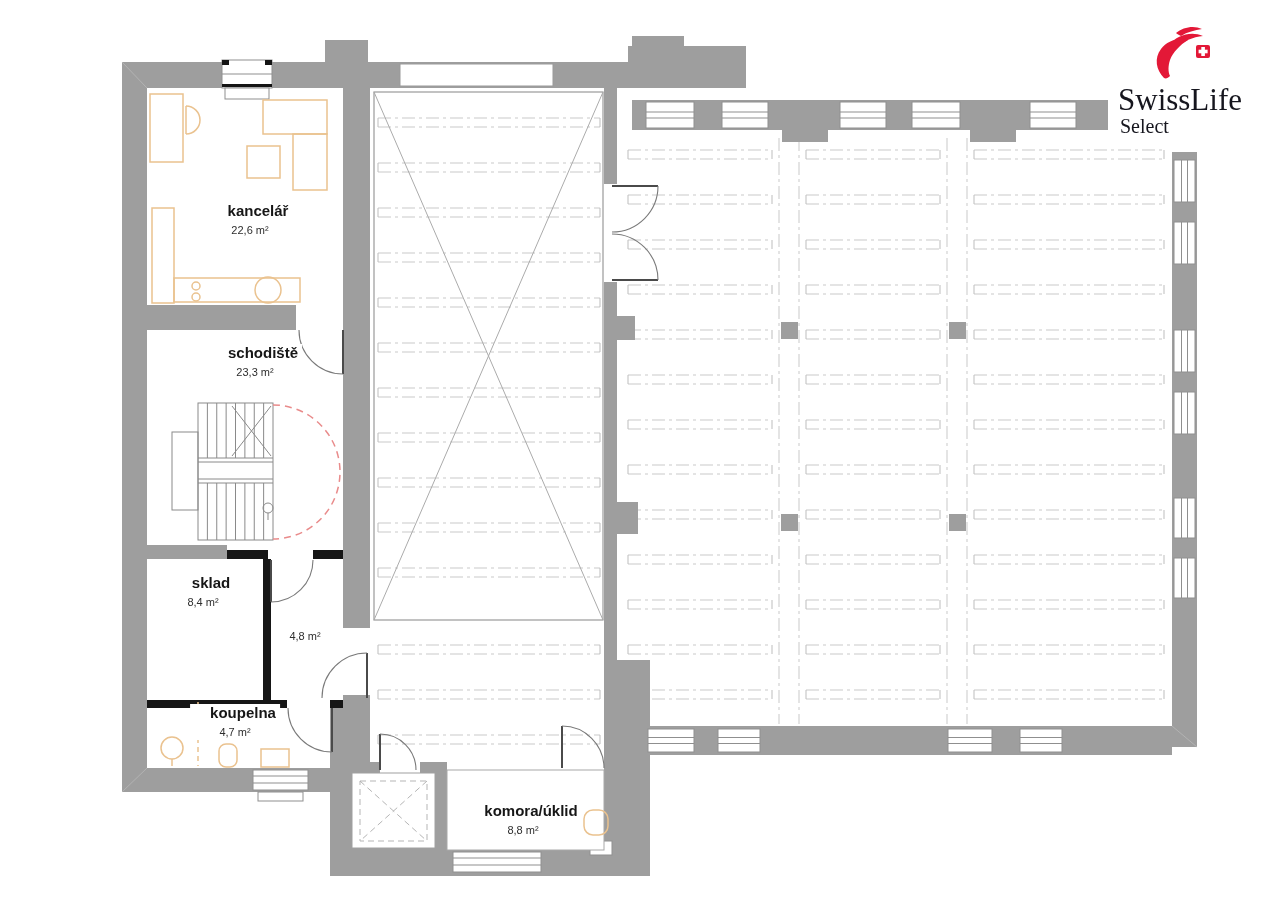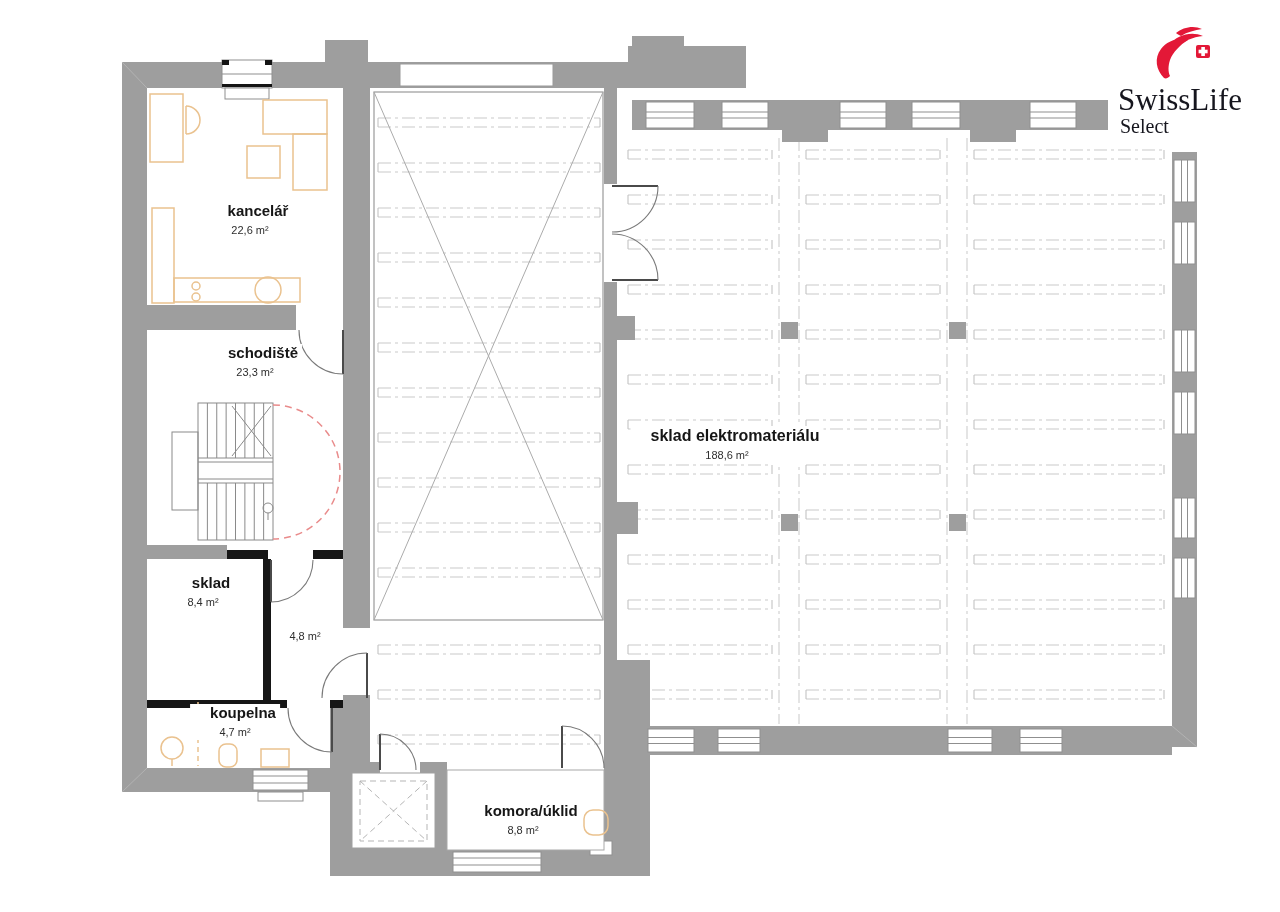--- a/index.html
+++ b/index.html
@@ -482,24 +482,20 @@
     <div class="ar">4,8 m²</div>
   </div>
   <div class="room-label" id="lbl-koupelna" style="left:235px;top:704px">
     <div class="nm">koupelna</div>
     <div class="ar">4,7 m²</div>
   </div>
   <div class="room-label" id="lbl-komora" style="left:523px;top:802px">
     <div class="nm">komora/úklid</div>
     <div class="ar">8,8 m²</div>
   </div>
-  <div class="room-label" id="lbl-warehouse" style="left:727px;top:426px">
-    <div class="nm">sklad elektromateriálu</div>
-    <div class="ar">188,6 m²</div>
-  </div>
 
   
   <div class="logo">
     <svg class="logo-mark" viewBox="0 0 60 56">
       <g fill="var(--logo_red)">
         <path d="M12 54 C4 46 2 34 9 25 C15 17 26 13 36 16 C28 21 21 28 18 36 C16 42 16 48 18 52 C16 54 14 55 12 54 Z"></path>
         <path d="M17 21 C25 11 39 7 51 12 C41 13 31 17 24 24 C22 23 19 22 17 21 Z"></path>
         <path d="M24 9 C31 3 42 1 50 5 C43 6 35 8 29 12 C27 11 25 10 24 9 Z"></path>
         <rect x="44" y="21" width="14" height="13" rx="2"></rect>
       </g>

